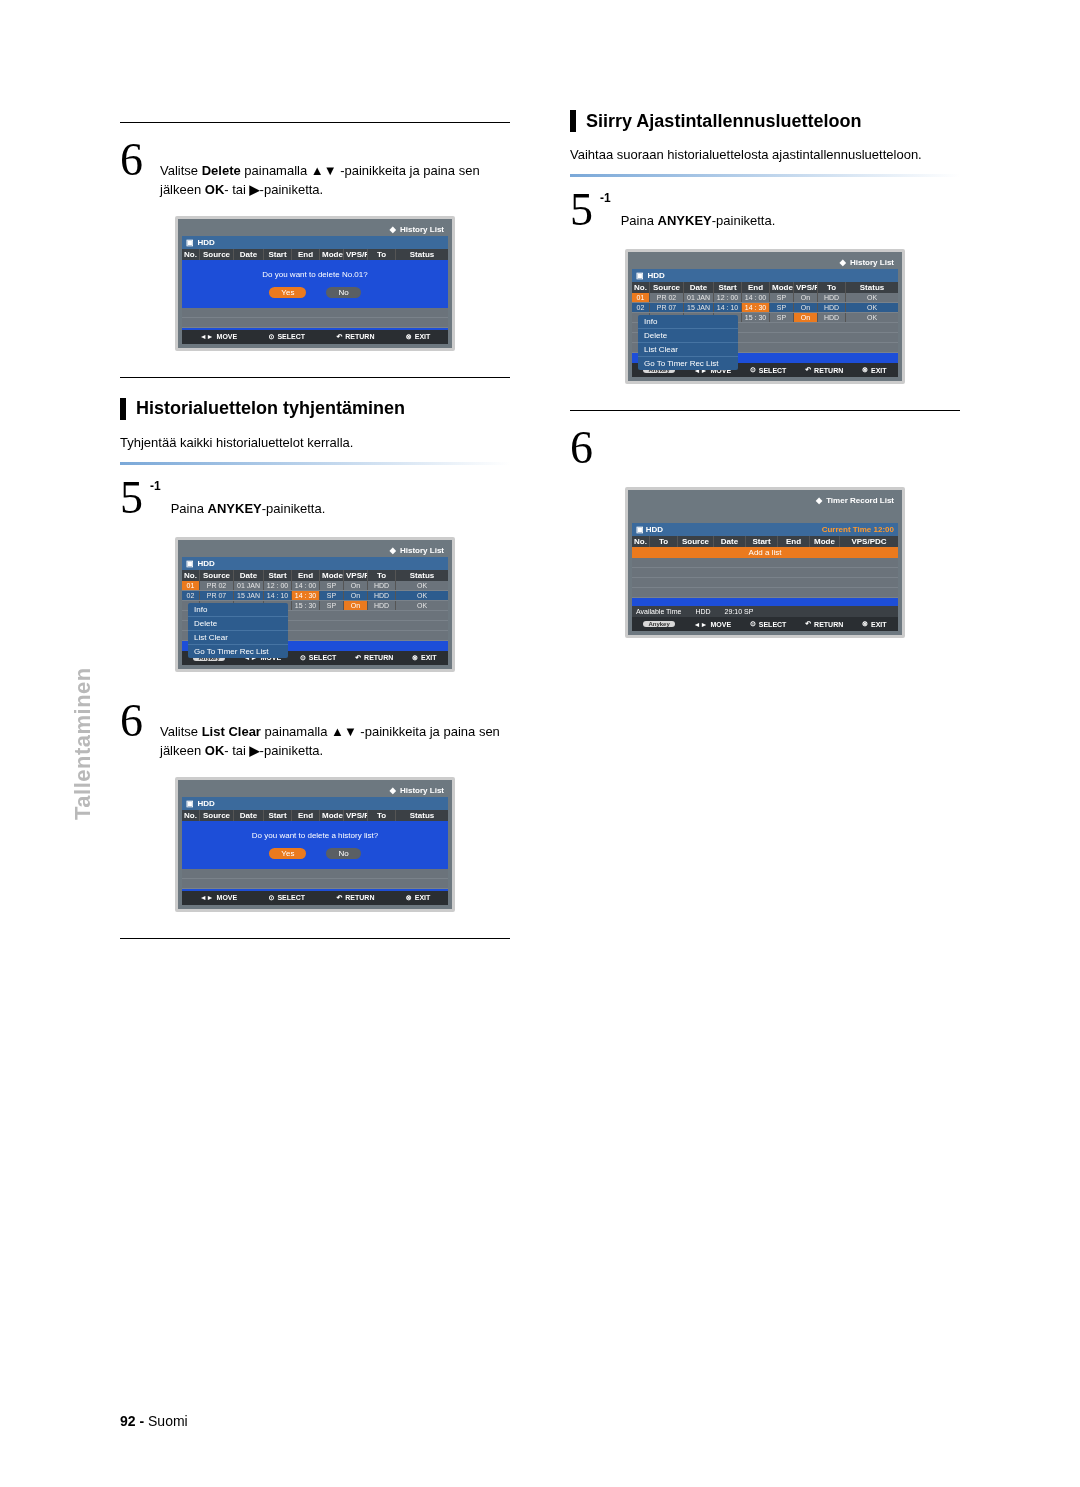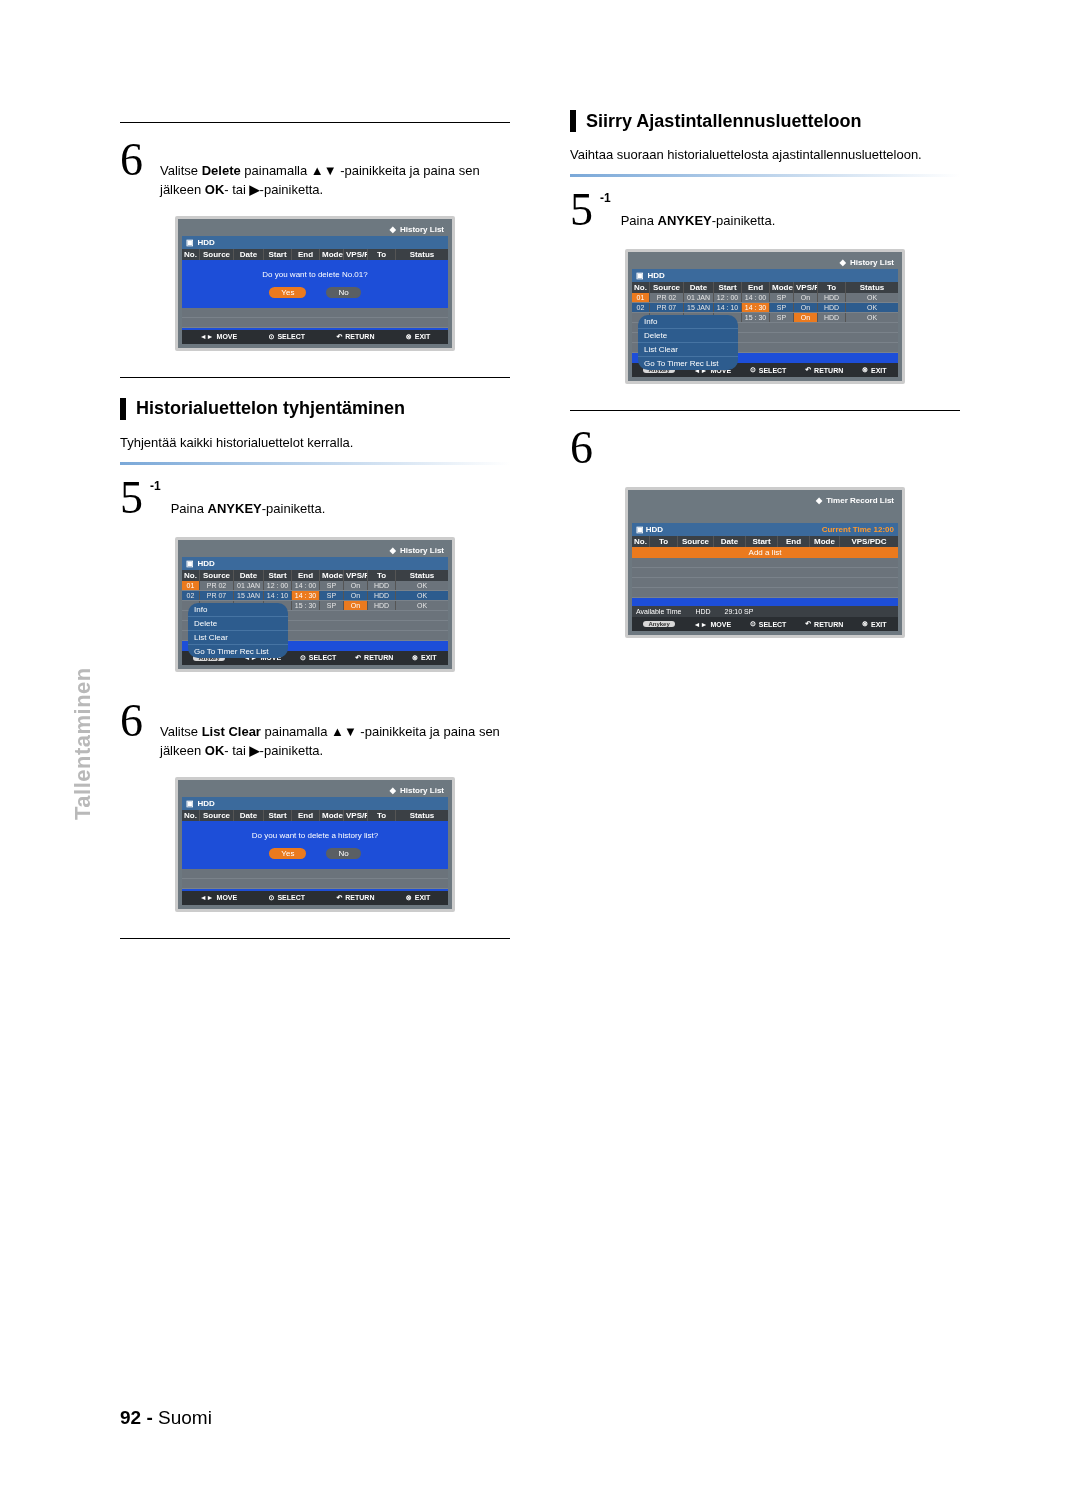--- a/index.html
+++ b/index.html
@@ -152,21 +152,21 @@
   .dvr-row.empty { height: 10px; }
   .dvr-row.hl > div { background: #2d5c8e; }
   .selcell { background: #eb7a1e !important; color:#fff; }
 
   .context-menu {
     position: absolute;
     left: 6px;
     top: 22px;
     width: 100px;
     background: #2d5c8e;
-    border-radius: 10px;
+    border-radius: 2px;
     z-index: 5;
   }
   .context-menu div {
     padding: 2px 6px;
     font-size: 8px;
     border-bottom: 1px solid #4674a3;
   }
   .context-menu div:last-child { border-bottom: none; }
 
   .dvr-prompt {
@@ -245,21 +245,21 @@
     font-size: 22px;
     font-weight: bold;
     color: #b9b9b9;
     letter-spacing: 0.5px;
   }
 
   .page-num {
     position: absolute;
     bottom: 58px;
     left: 120px;
-    font-size: 19px;
+    font-size: 14px;
   }
   .page-num b { font-weight: bold; }
 </style>
 </head>
 <body>
 
 <div class="side-label">Tallentaminen</div>
 
 <div class="page-content">
 

